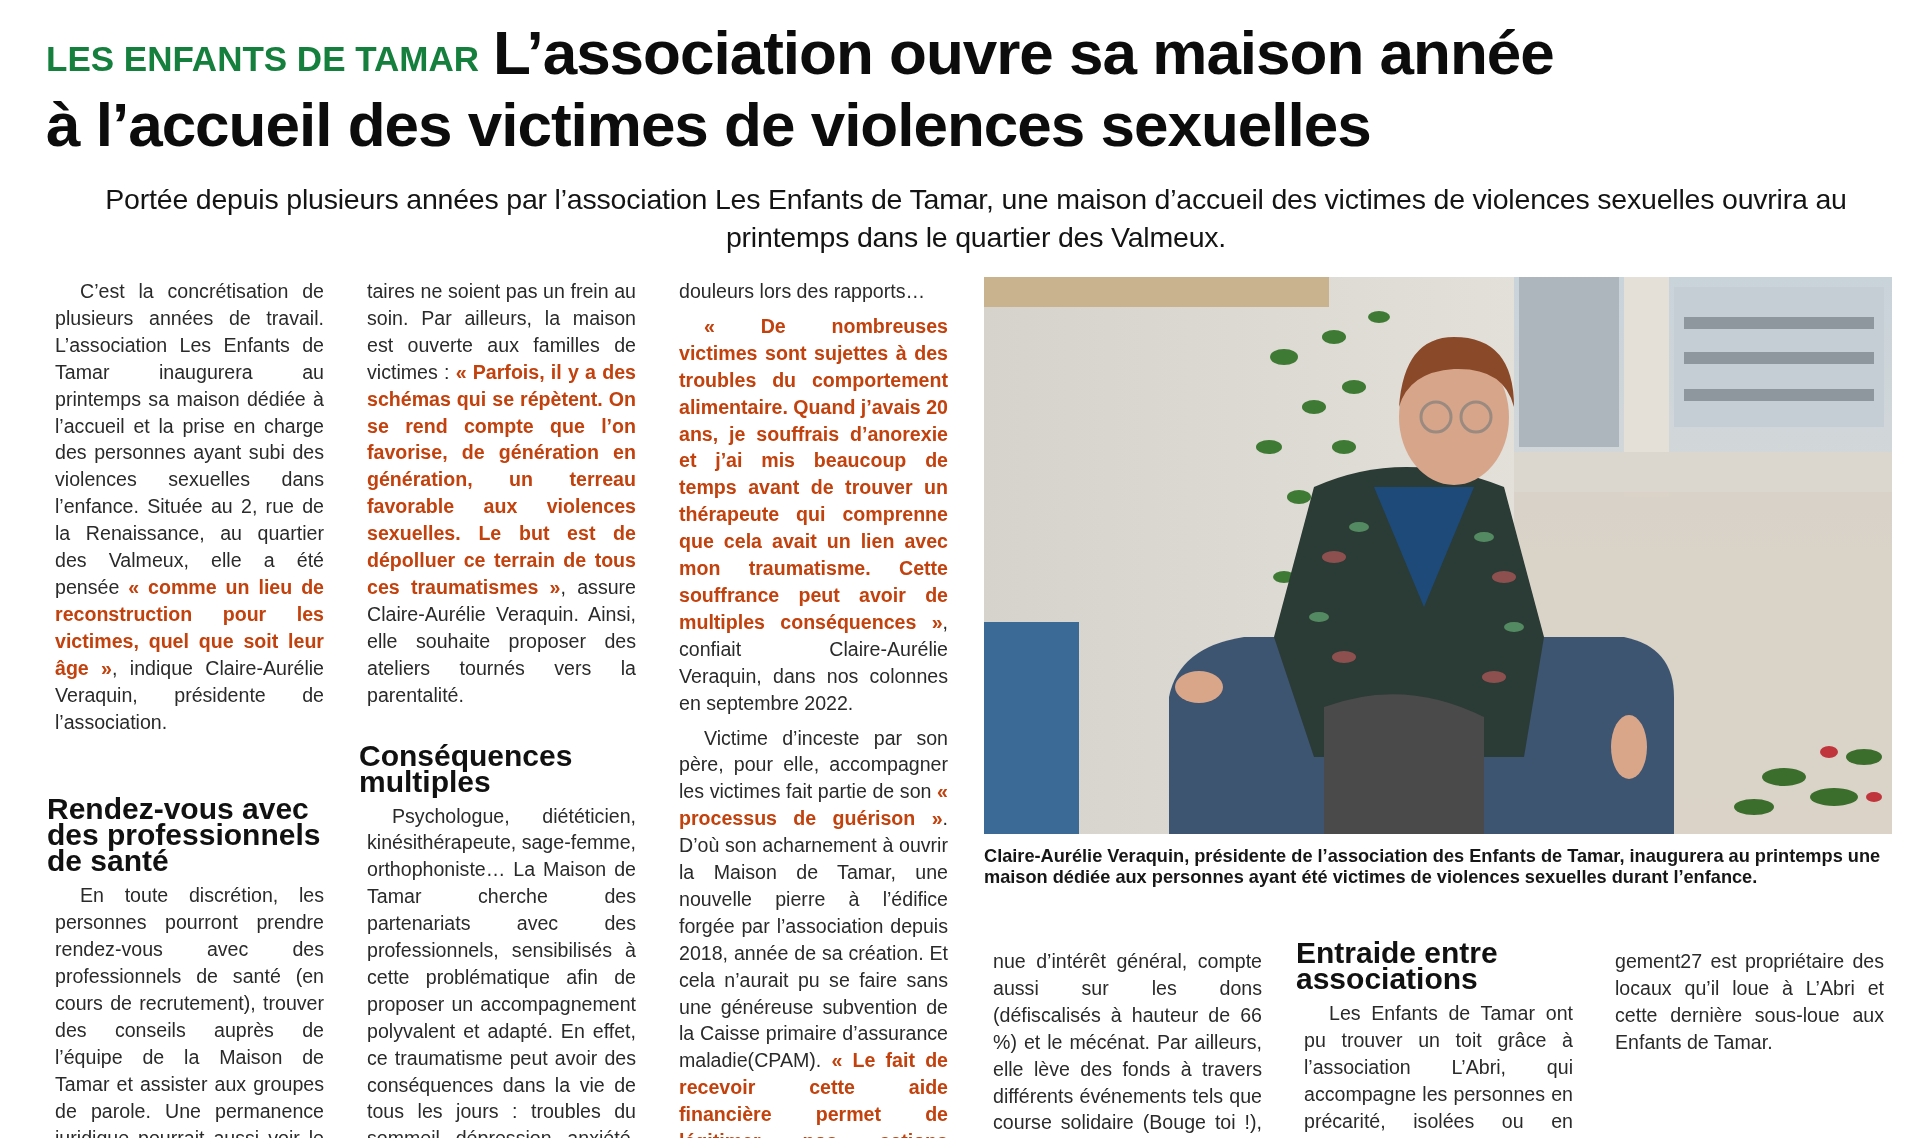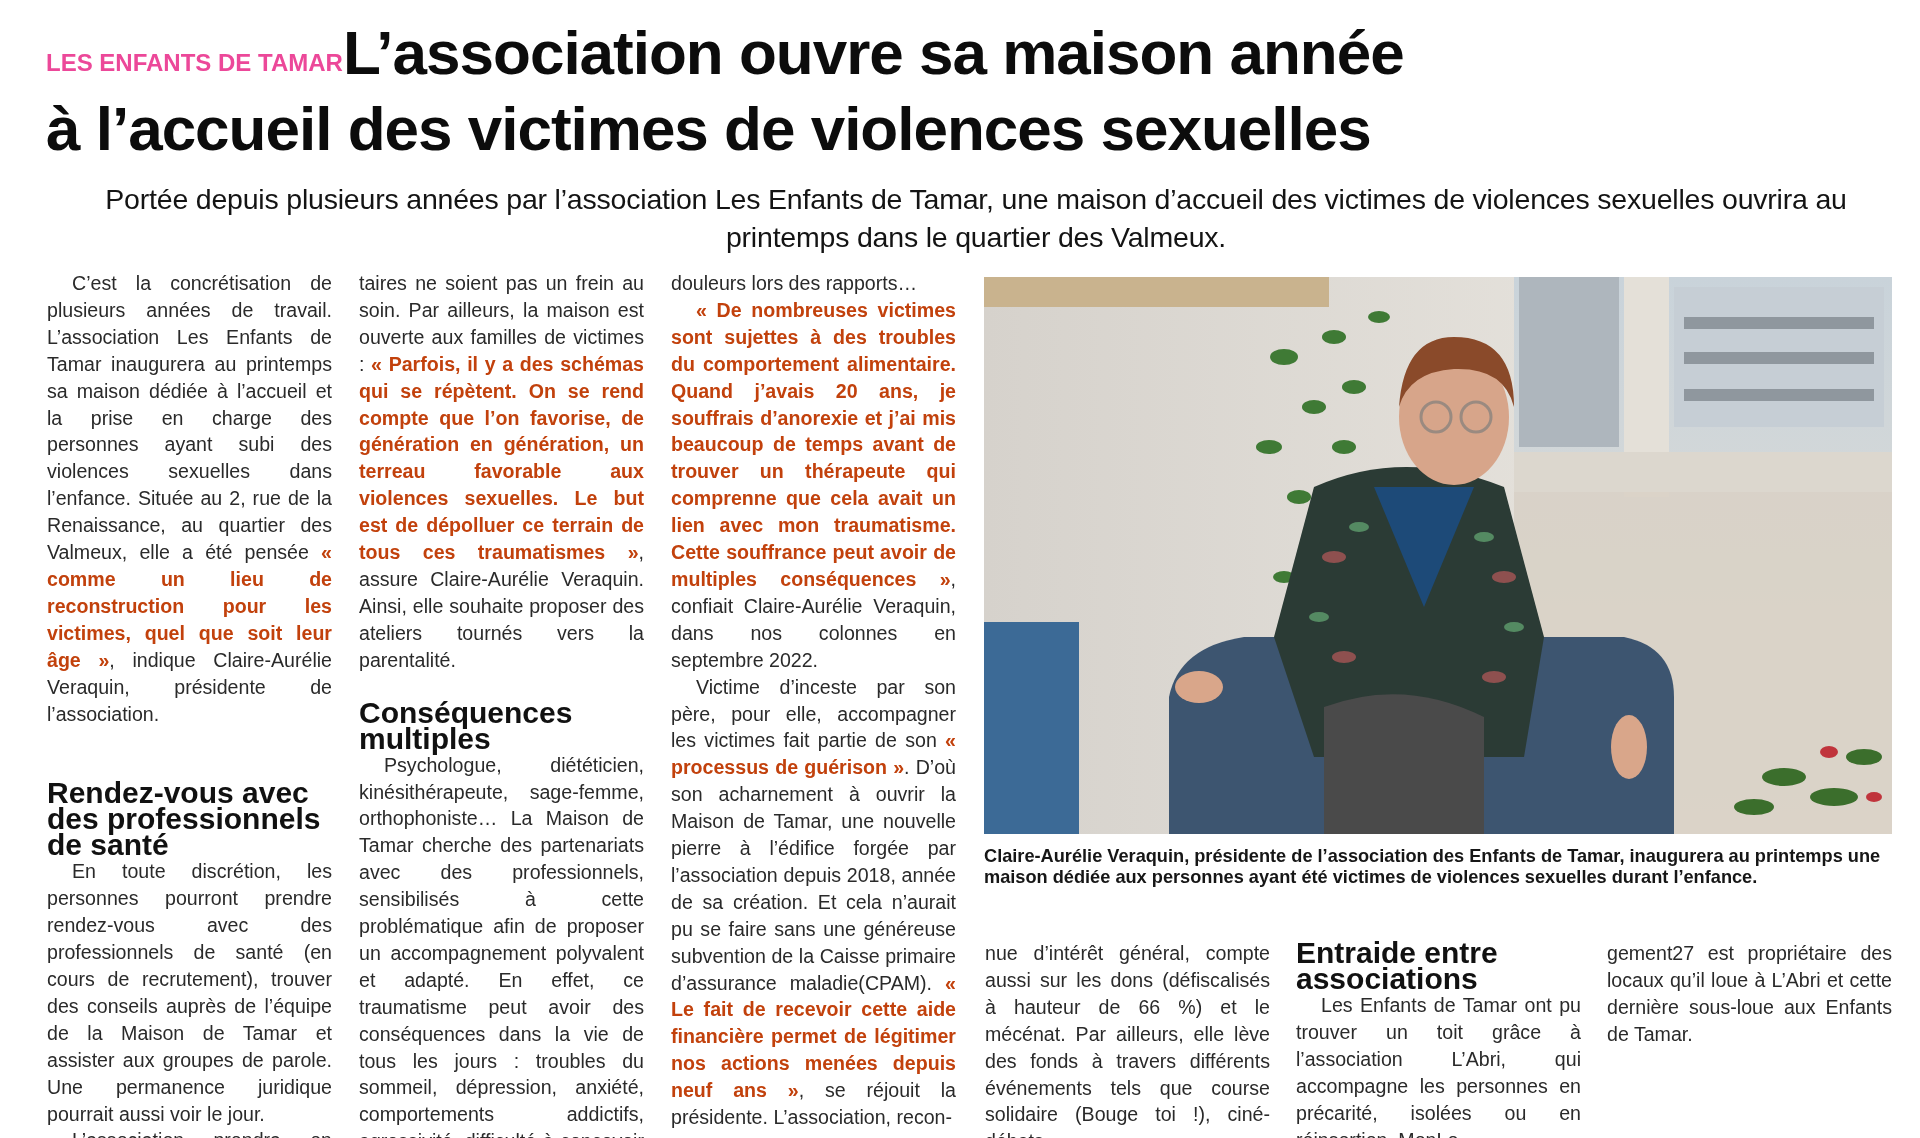--- a/index.html
+++ b/index.html
@@ -7,33 +7,33 @@
     width: 1920px; height: 1138px; position: relative; overflow: hidden;
     font-family: "Liberation Sans", "DejaVu Sans", sans-serif;
     color: #1b1b1b;
   }
   .headline {
     position: absolute; left: 46px; top: 20px; width: 1840px;
     font-family: "Liberation Sans", sans-serif; font-weight: 700;
     font-size: 62px; line-height: 66px; letter-spacing: -1px; color: #0c0c0c;
   }
   .kicker {
-    color: #ec4899; font-size: 24px; letter-spacing: 0px; 
+    color: #15803d; font-size: 35px; letter-spacing: 0px; margin-right: 14px;
     font-weight: 700; vertical-align: 3px;
   }
   .standfirst {
     position: absolute; left: 46px; top: 180px; width: 1860px;
     font-size: 28.5px; line-height: 38px; color: #141414; letter-spacing: -0.2px; text-align: center;
   }
   .col {
     position: absolute; width: 286px;
     font-size: 19.6px; line-height: 26.9px; color: #2a2a2a;
     text-align: justify; hyphens: manual;
   }
-  .col p { margin: 0; }
+  .col p { margin: 8px; }
   .col p.ind { text-indent: 25px; }
   .col b { color: #c2410c; font-weight: 700; }
   .subhead {
     font-weight: 700; font-size: 30px; line-height: 26px; color: #111;
     margin: 0; text-align: left;
   }
   .photo {
     position: absolute; left: 984px; top: 277px; width: 908px; height: 557px;
     overflow: hidden; background: #d9d6cf;
   }

